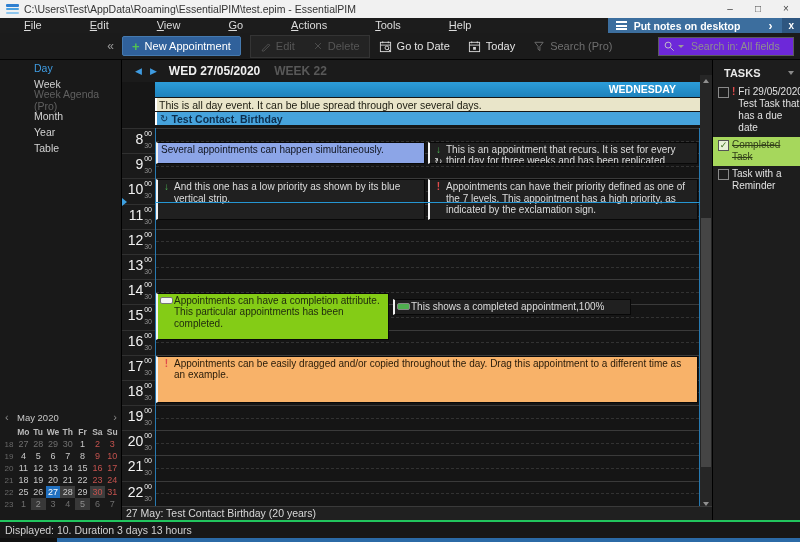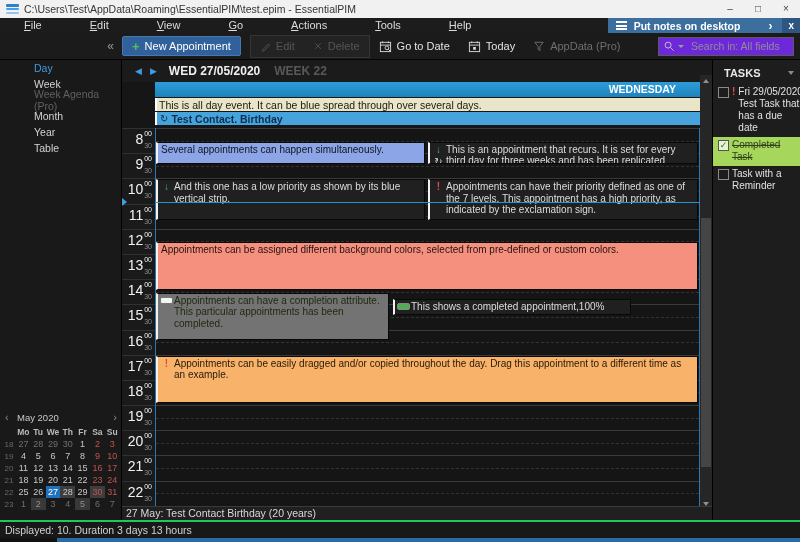--- a/index.html
+++ b/index.html
@@ -216,21 +216,21 @@
           <rect x="1.5" y="2.5" width="11" height="10" fill="none" stroke="#d8d8d8"></rect>
           <path d="M1.5 5.5h11M4 1.5v2M10 1.5v2" stroke="#d8d8d8" fill="none"></path>
           <rect x="5.5" y="7.5" width="3" height="3" fill="#d8d8d8"></rect>
         </svg>
       <span>Today</span>
     </span>
     <span class="tb-btn pro">
       <svg width="12" height="12" viewBox="0 0 13 13">
           <path d="M2 2.5h9L7.5 7v4.5L5.5 10V7z" fill="none" stroke="#6f6f6f"></path>
         </svg>
-      <span>AppData (Pro)</span>
+      <span>Search (Pro)</span>
     </span>
     <span class="search">
       <svg class="search-ico" width="13" height="13" viewBox="0 0 14 14">
           <circle cx="5.5" cy="5.5" r="3.2" fill="none" stroke="#c9c9c9"></circle>
           <path d="M8 8l3.5 3.5" stroke="#c9c9c9"></path>
         </svg>
       <span class="search-caret"></span>
       <input placeholder="Search in: All fields" style="">
     </span>
   </div>
@@ -537,24 +537,21 @@
                 <span class="ap-ico low-priority-icon">↓</span>
               </span>
               <span class="appt-text">And this one has a low priority as shown by its blue vertical strip.</span>
             </div>
             <div class="appt dark" style="left: 272px; width: 270px; top: 51.4px; height: 41.1px;">
               <span class="appt-icons">
                 <span class="ap-ico high-priority-icon">!</span>
               </span>
               <span class="appt-text">Appointments can have their priority defined as one of the 7 levels. This appointment has a high priority, as indicated by the exclamation sign.</span>
             </div>
-            <div class="appt" style="left: 0px; width: 542px; top: 114.4px; height: 47.4px; background: rgb(246, 144, 126); color: rgb(36, 18, 16);">
-              <span class="appt-text">Appointments can be assigned different background colors, selected from pre-defined or custom colors.</span>
-            </div>
-            <div class="appt" style="left: 0px; width: 233px; top: 164.8px; height: 47.4px; background: #737373; color: rgb(30, 40, 14);">
+            <div class="appt" style="left: 0px; width: 233px; top: 164.8px; height: 47.4px; background: #84cc16; color: rgb(30, 40, 14);">
               <span class="appt-icons">
                 <span class="ap-ico completion-icon"></span>
               </span>
               <span class="appt-text">Appointments can have a completion attribute. This particular appointments has been completed.</span>
             </div>
             <div class="appt dark" style="left: 237px; width: 238px; top: 171.1px; height: 15.9px;">
               <span class="appt-icons">
                 <span class="ap-ico completion-green-icon"></span>
               </span>
               <span class="appt-text">This shows a completed appointment,100%</span>

